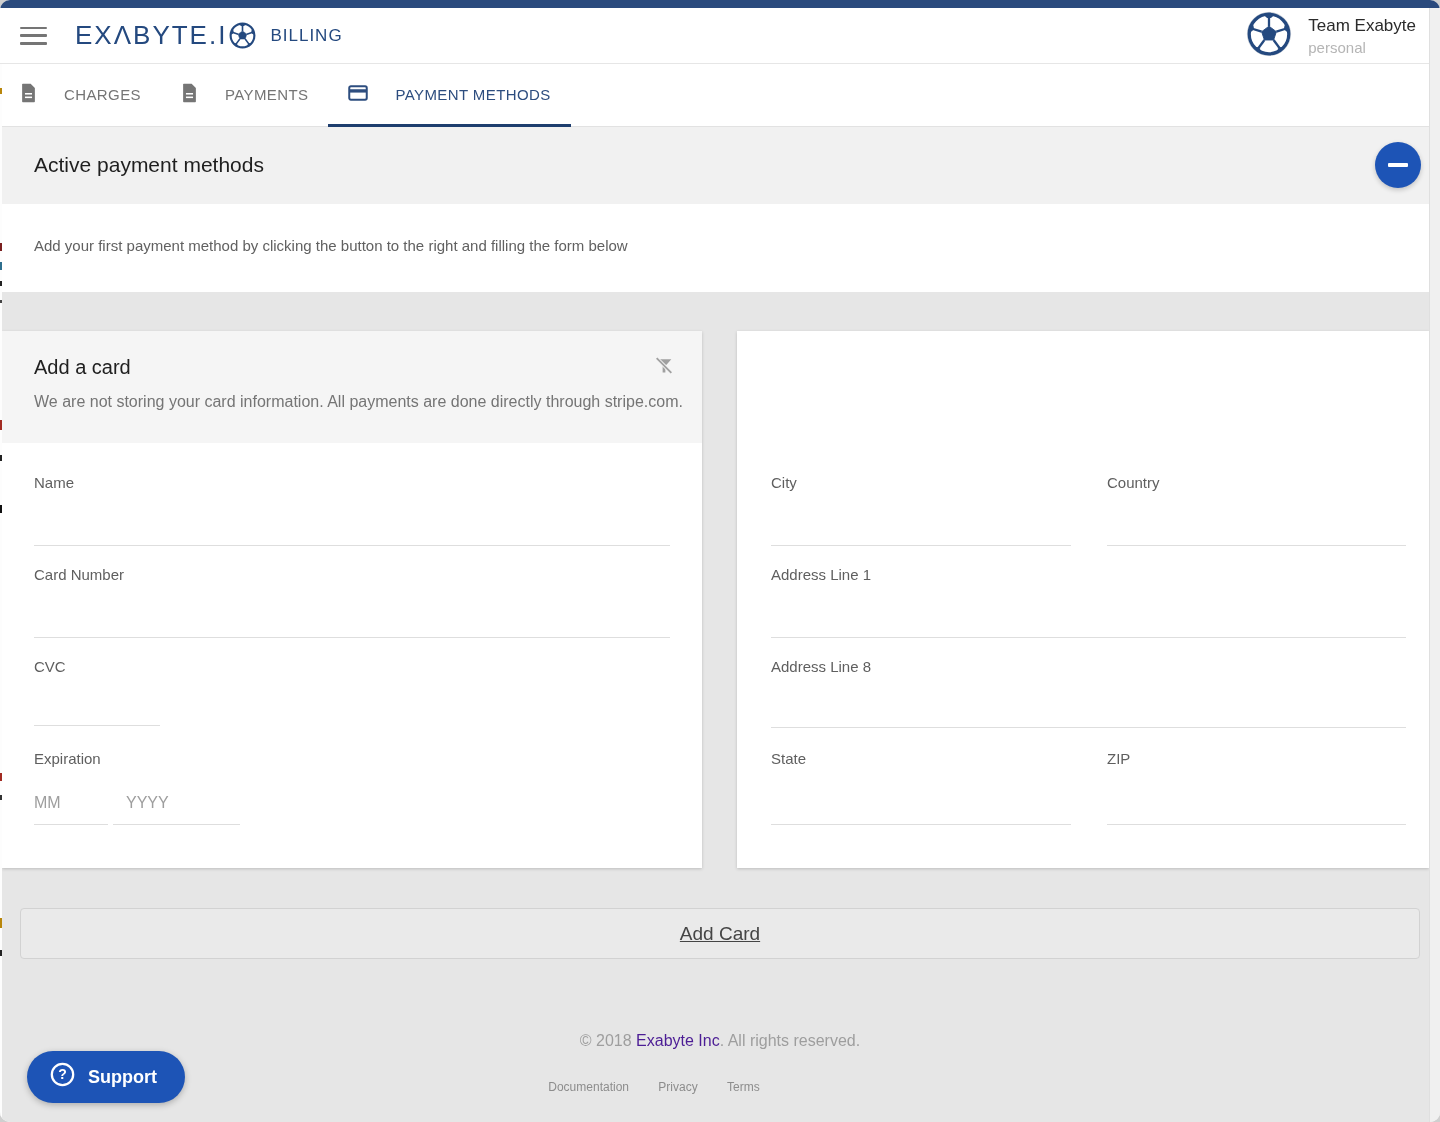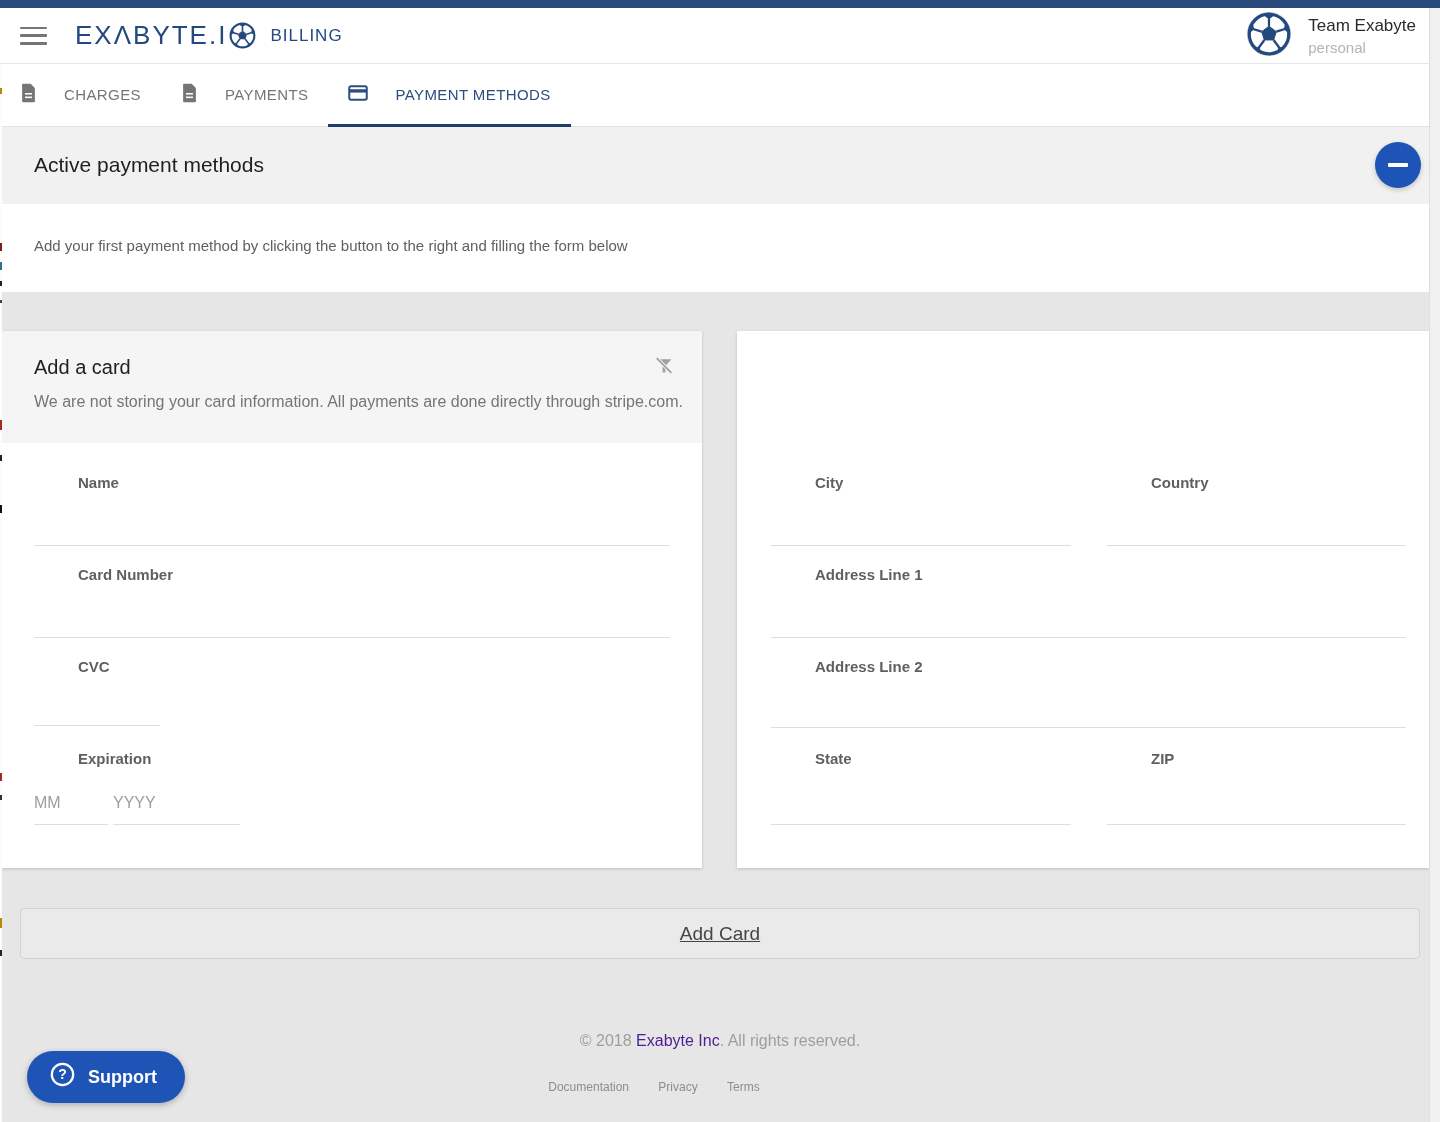--- a/index.html
+++ b/index.html
@@ -1,18 +1,18 @@
 <!DOCTYPE html>
 <html><head>
 <meta charset="utf-8">
 <style>
   * { margin:0; padding:0; box-sizing:border-box; }
   html,body { background:#cfcfcf; }
   body { font-family:"Liberation Sans","DejaVu Sans",sans-serif; }
-  .page { position:relative; width:1440px; height:1122px; background:#fff; overflow:hidden; margin:0 auto; }
+  .page { position:relative; width:1440px; height:1122px; background:#fff; overflow:hidden; margin:0 auto;border-radius:10px; }
 
   
   .topbar { position:absolute; left:0; top:0; width:1440px; height:8px; background:#2a4a7d; z-index:30; }
 
   
   .header { position:absolute; left:0; top:8px; width:1440px; height:56px; background:#fff;
             border-bottom:1px solid #e6e6e6; display:flex; align-items:center; padding:0 14px 0 20px; z-index:20; }
   .hamburger { width:27px; height:18px; display:flex; flex-direction:column; justify-content:space-between; cursor:pointer; }
   .hamburger div { height:2.5px; background:#757575; border-radius:1px; }
   .logo { display:flex; align-items:center; margin-left:28px; }
@@ -47,21 +47,21 @@
 
   
   .card { position:absolute; top:39px; background:#fff; height:537px; box-shadow:0 1px 3px rgba(0,0,0,.18); }
   .card-left { left:2px; width:700px; }
   .card-right { left:737px; width:692px; }
   .card-header { position:absolute; left:0; top:0; right:0; height:112px; background:#f5f5f5; }
   .card-title { position:absolute; left:32px; top:25px; font-size:20px; color:#212121; }
   .card-subtitle { position:absolute; left:32px; top:62px; font-size:16px; color:#757575; }
   .icon-btn { position:absolute; right:26px; top:24px; width:24px; height:24px; background:none; border:none; cursor:pointer; padding:0; }
 
-  .field-label { position:absolute; font-size:15px; font-weight:bold; color:#5f5f5f;margin-left:44px; }
+  .field-label { position:absolute; font-size:15px; font-weight:normal; color:#5f5f5f; }
   .underline { position:absolute; height:1px; background:#dedede; }
   .field-input { position:absolute; height:40px; background:transparent; border:none; outline:none;
                  font-family:"Liberation Sans","DejaVu Sans",sans-serif; font-size:16px; color:#212121; }
   .field-input::placeholder { color:#9e9e9e; opacity:1; }
 
   
   .add-card-btn { position:absolute; left:20px; top:616px; width:1400px; height:51px;
                   background:#eaeaea; border:1px solid #d2d2d2; border-radius:4px;
                   font-family:"Liberation Sans","DejaVu Sans",sans-serif; font-size:19px; color:#454545; cursor:pointer;text-decoration:underline; }
 
@@ -233,38 +233,38 @@
       <input class="field-input" style="left: 32px; top: 266px; width: 636px;">
       <div class="underline" style="left:32px; top:306px; width:636px;"></div>
 
       <span class="field-label" style="left:32px; top:327px;">CVC</span>
       <input class="field-input" style="left: 32px; top: 354px; width: 126px;">
       <div class="underline" style="left:32px; top:394px; width:126px;"></div>
 
       <span class="field-label" style="left:32px; top:419px;">Expiration</span>
       <input class="field-input" style="left: 32px; top: 452px; width: 74px;" placeholder="MM">
       <div class="underline" style="left:32px; top:493px; width:74px;"></div>
-      <input class="field-input" style="left: 111px; top: 452px; width: 127px;" placeholder="YYYY">
+      <input class="field-input" style="left: 124px; top: 452px; width: 127px;" placeholder="YYYY">
       <div class="underline" style="left:111px; top:493px; width:127px;"></div>
     </div>
 
     <div class="card card-right">
       <span class="field-label" style="left:34px; top:143px;">City</span>
       <input class="field-input" style="left: 34px; top: 174px; width: 300px;">
       <div class="underline" style="left:34px; top:214px; width:300px;"></div>
 
       <span class="field-label" style="left:370px; top:143px;">Country</span>
       <input class="field-input" style="left: 370px; top: 174px; width: 299px;">
       <div class="underline" style="left:370px; top:214px; width:299px;"></div>
 
       <span class="field-label" style="left:34px; top:235px;">Address Line 1</span>
       <input class="field-input" style="left: 34px; top: 266px; width: 635px;">
       <div class="underline" style="left:34px; top:306px; width:635px;"></div>
 
-      <span class="field-label" style="left:34px; top:327px;">Address Line 2</span>
+      <span class="field-label" style="left:34px; top:327px;">Address Line 8</span>
       <input class="field-input" style="left: 34px; top: 356px; width: 635px;">
       <div class="underline" style="left:34px; top:396px; width:635px;"></div>
 
       <span class="field-label" style="left:34px; top:419px;">State</span>
       <input class="field-input" style="left: 34px; top: 452px; width: 300px;">
       <div class="underline" style="left:34px; top:493px; width:300px;"></div>
 
       <span class="field-label" style="left:370px; top:419px;">ZIP</span>
       <input class="field-input" style="left: 370px; top: 452px; width: 299px;">
       <div class="underline" style="left:370px; top:493px; width:299px;"></div>

